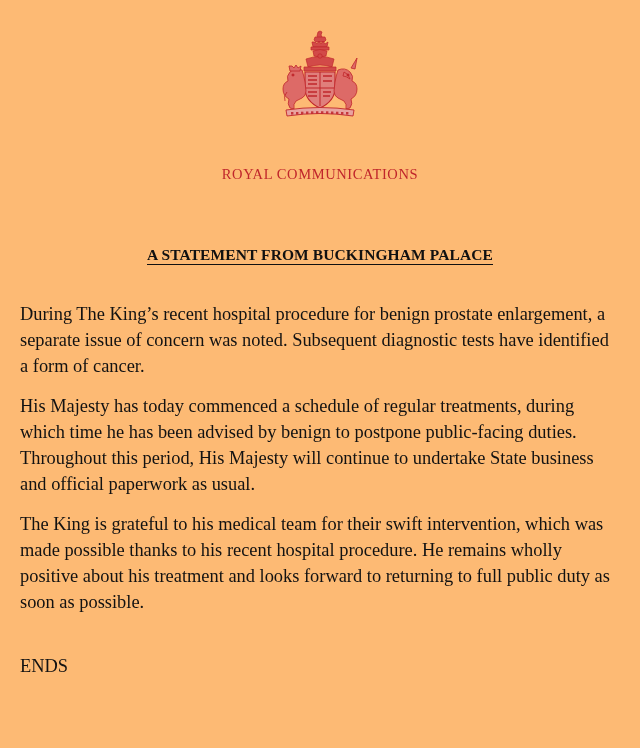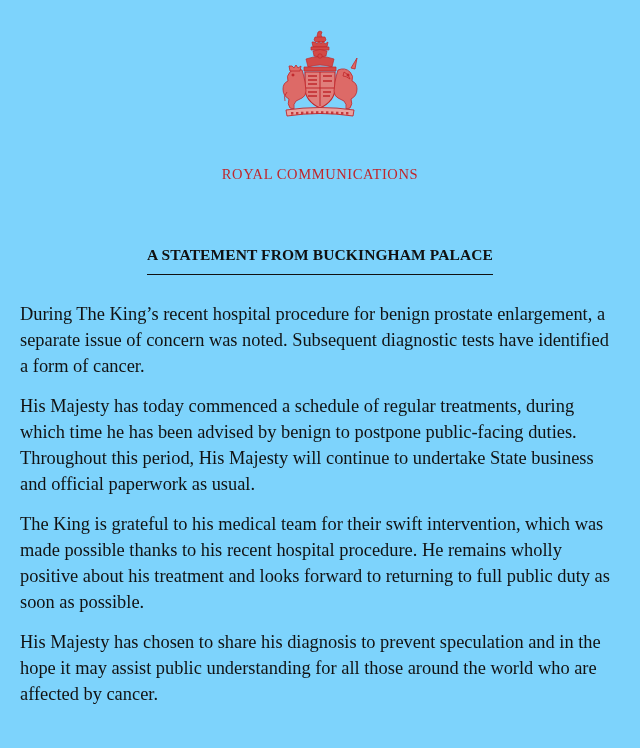--- a/index.html
+++ b/index.html
@@ -12,21 +12,21 @@
     height: 748px;
     overflow: hidden;
     font-family: "Liberation Serif", "DejaVu Serif", serif;
     color: #111111;
     position: relative;
   }
   .page {
     width: 640px;
     height: 748px;
     box-sizing: border-box;
-    background: #7dd3fc;
+    background: #fdba74;
     position: relative;
   }
 
   
   .crest-wrap {
     width: 100%;
     display: flex;
     justify-content: center;
     padding-top: 30px;
   }
@@ -48,21 +48,21 @@
   
   .doc-title {
     text-align: center;
     margin-top: 63px;
     font-size: 15.5px;
     font-weight: bold;
     letter-spacing: 0.1px;
   }
   .doc-title span {
     border-bottom: 1.6px solid #111111;
-    padding-bottom: 11px;
+    padding-bottom: 1px;
   }
 
   
   .body-copy {
     margin: 0;
     padding: 0 22px 0 20px;
     margin-top: 37px;
   }
   .body-copy p {
     margin: 0 0 14px 0;
@@ -165,18 +165,17 @@
   <div class="masthead" style="color:#c0262b;">ROYAL COMMUNICATIONS</div>
 
   <div class="doc-title">
     <span>A STATEMENT FROM BUCKINGHAM PALACE</span>
   </div>
 
   <div class="body-copy">
     <p>During The King’s recent hospital procedure for benign prostate enlargement, a separate issue of concern was noted. Subsequent diagnostic tests have identified a form of cancer.</p>
     <p>His Majesty has today commenced a schedule of regular treatments, during which time he has been advised by benign to postpone public-facing duties. Throughout this period, His Majesty will continue to undertake State business and official paperwork as usual.</p>
     <p>The King is grateful to his medical team for their swift intervention, which was made possible thanks to his recent hospital procedure. He remains wholly positive about his treatment and looks forward to returning to full public duty as soon as possible.</p>
-    <p>His Majesty has chosen to share his diagnosis to prevent speculation and in the hope it may assist public understanding for all those around the world who are affected by cancer.</p>
   </div>
 
   <div class="ends">ENDS</div>
 
 </div>
 
 </body></html>

